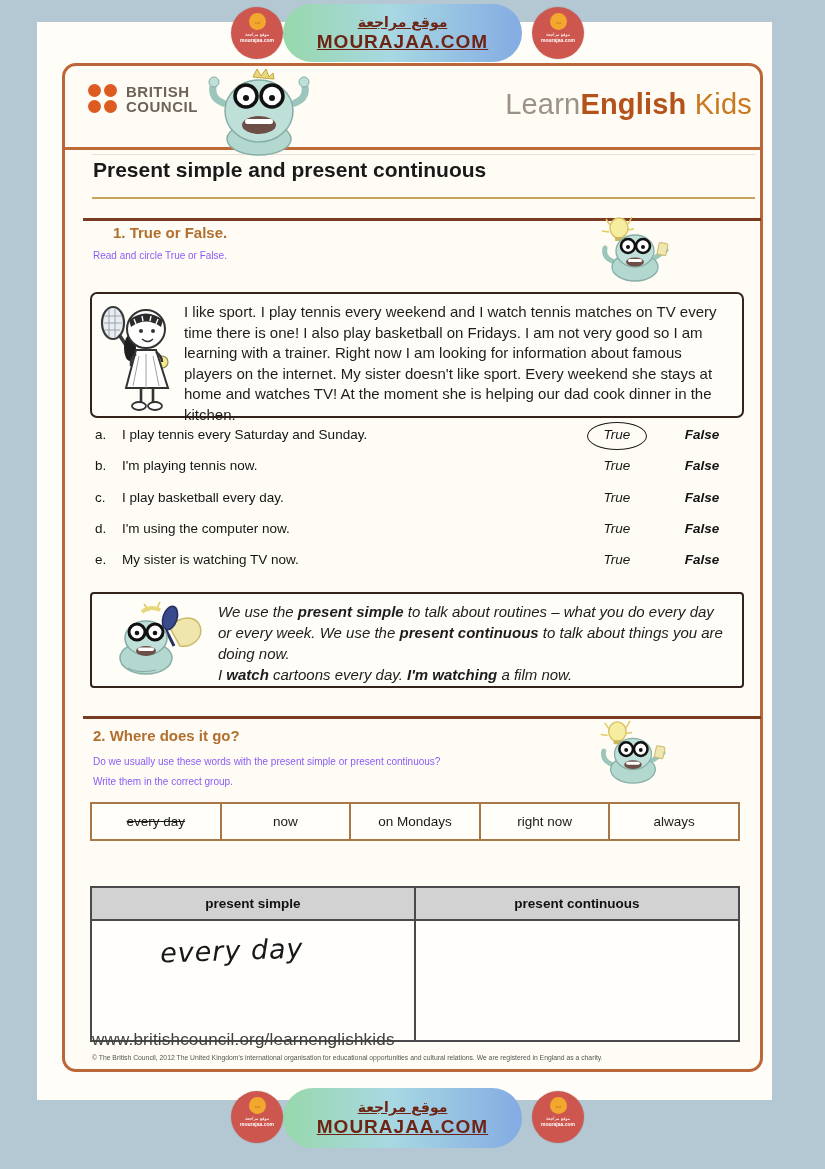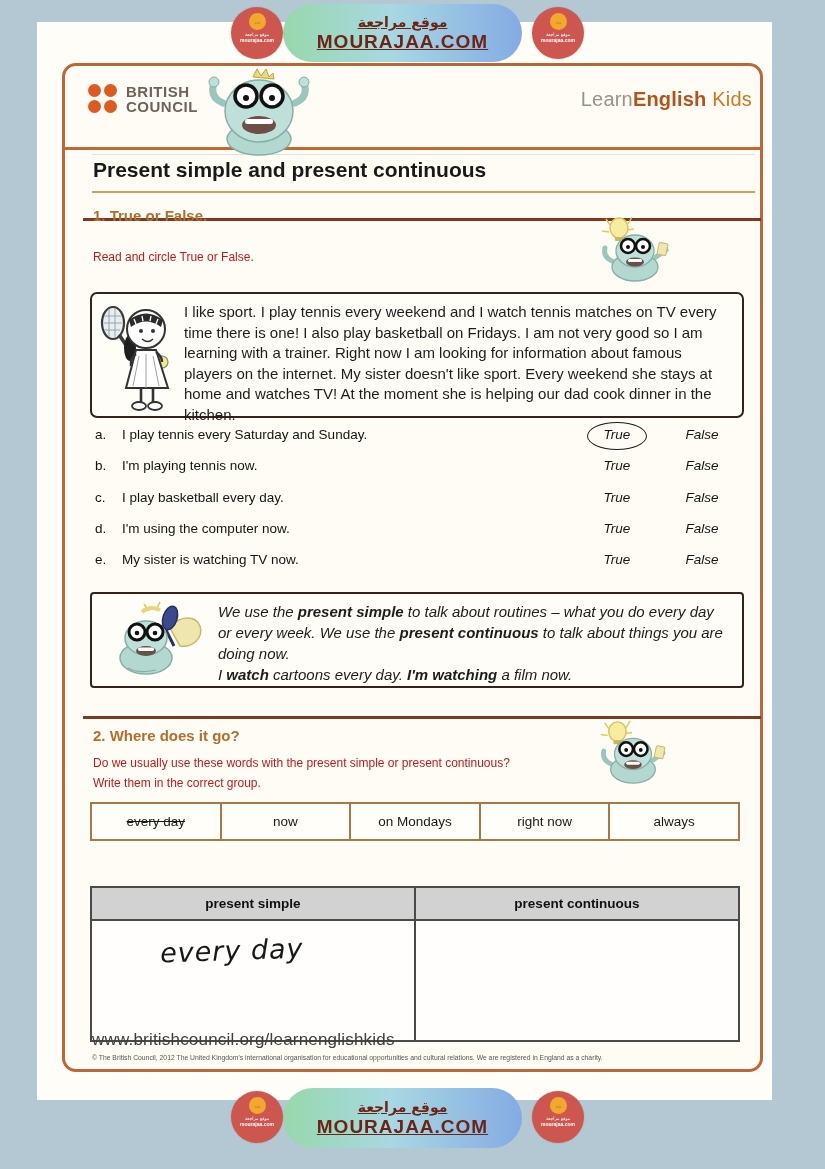--- a/index.html
+++ b/index.html
@@ -49,39 +49,39 @@
   }
   .inner{position:absolute;left:0;top:0;right:0;bottom:0;}
 
   
   .hdr{position:absolute;left:0;top:0;width:100%;height:81px;border-bottom:3px solid #bf6b38;}
   .bc-logo{position:absolute;left:23px;top:18px;display:flex;align-items:flex-start;}
   .bc-dots{width:30px;height:30px;display:grid;grid-template-columns:13px 13px;grid-template-rows:13px 13px;gap:3px;}
   .bc-dots span{width:13px;height:13px;border-radius:50%;background:#dd5a20;display:block;}
   .bc-name{margin-left:8px;font-size:15px;font-weight:bold;color:#6e6358;line-height:15px;letter-spacing:0.5px;}
   .hdr-monster{position:absolute;left:140px;top:1px;z-index:3;}
-  .lek{position:absolute;right:8px;top:22px;font-size:20px;letter-spacing:0.2px;}
+  .lek{position:absolute;right:8px;top:22px;font-size:29px;letter-spacing:0.2px;}
   .lek .l1{color:#9b9287;font-weight:400;}
   .lek .l2{color:#b4521a;font-weight:700;}
   .lek .l3{color:#c8791f;font-weight:400;}
 
   
   .title{
     position:absolute;left:27px;top:88px;width:662px;
     font-size:21px;font-weight:bold;color:#191919;
     border-bottom:2px solid #c9a25c;border-top:1px solid #e7e1d4;
-    padding:3px 0 9px 1px;
+    padding:3px 0 15px 1px;
   }
 
   .rule{position:absolute;left:18px;width:678px;height:3px;background:#7b3a22;}
   .rule1{top:152px;} .rule2{top:650px;}
 
   .sec-head{position:absolute;left:28px;font-size:15px;font-weight:bold;color:#b06f2e;}
-  .sec1-head{top:141px;} .sec2-head{top:661px;}
-  .sec-instr{position:absolute;left:28px;font-size:12px;color:#b91c1c;}
+  .sec1-head{top:158px;margin-left:20px;} .sec2-head{top:661px;}
+  .sec-instr{position:absolute;left:28px;font-size:10px;color:#8b5cf6;}
   .s1-instr{top:184px;}
   .s2-instr1{top:690px;} .s2-instr2{top:710px;}
   .sec-monster{position:absolute;z-index:3;}
   .s1-monster{left:533px;top:149px;} .s2-monster{left:532px;top:652px;}
 
   
   .passage-box{
     position:absolute;left:25px;top:226px;width:650px;height:122px;
     border:2px solid #33231a;border-radius:7px;background:#fffdf8;
   }
@@ -89,21 +89,21 @@
   .passage-text{
     position:absolute;left:92px;top:8px;right:10px;
     font-size:15px;line-height:20.6px;color:#1d1d1d;
   }
 
   
   .q-row{position:absolute;left:0;width:695px;height:22px;font-size:13.5px;color:#141414;}
   .q-letter{position:absolute;left:30px;}
   .q-text{position:absolute;left:57px;}
   .q-true{position:absolute;left:530px;width:44px;text-align:center;font-style:italic;}
-  .q-false{position:absolute;left:612px;width:50px;text-align:center;font-style:italic;}
+  .q-false{position:absolute;left:612px;width:50px;text-align:center;font-style:italic;font-weight:bold;}
   .circle-mark{
     position:absolute;left:522px;top:-5px;width:58px;height:26px;
     border:1.6px solid #1c1c1c;border-radius:50%;
   }
 
   
   .tip-box{
     position:absolute;left:25px;top:526px;width:650px;height:92px;
     border:2px solid #33231a;border-radius:4px;background:#fffdf8;
   }

